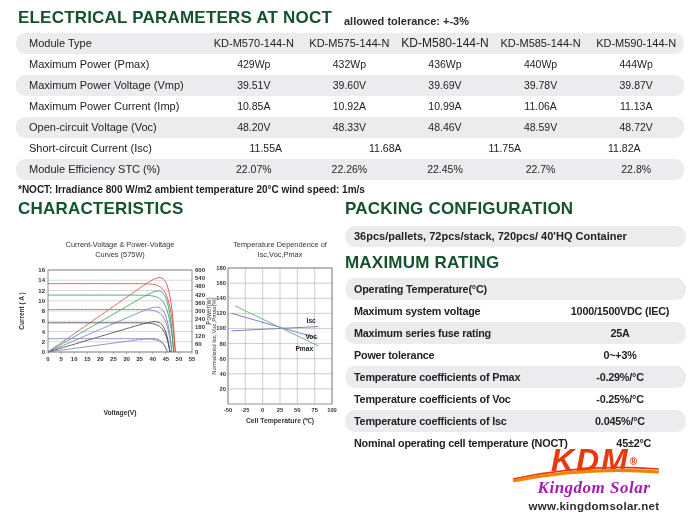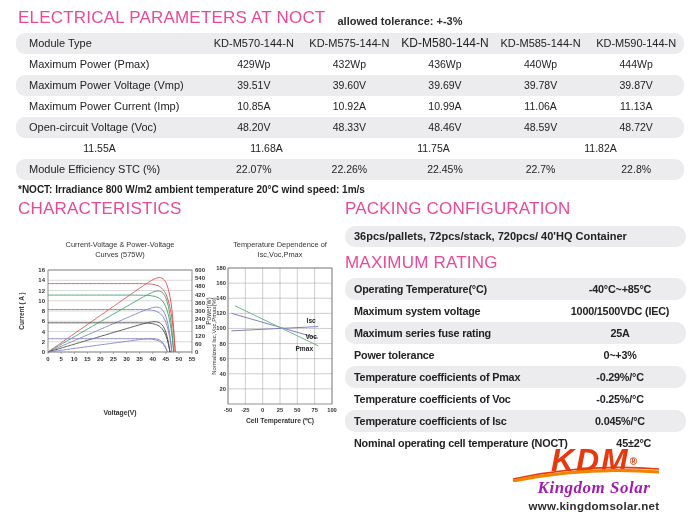--- a/index.html
+++ b/index.html
@@ -1,18 +1,18 @@
 <!DOCTYPE html>
 <html><head>
 <meta charset="utf-8">
 <style>
   html,body{margin:0;padding:0;background:#fff;}
   .page{position:relative;width:699px;height:518px;background:#ffffff;overflow:hidden;
         font-family:"Liberation Sans",sans-serif;color:#222;}
-  .heading{color:#ec4899;font-weight:normal;font-size:17px;letter-spacing:0.2px;white-space:nowrap;}
+  .heading{color:#14532d;font-weight:bold;font-size:17px;letter-spacing:0.2px;white-space:nowrap;}
   .hgroup{position:absolute;left:18px;top:8px;display:flex;align-items:flex-end;gap:12px;}
   .tol-note{font-size:11px;font-weight:bold;color:#2b2b2b;padding-bottom:1px;}
 
   
   .etable{position:absolute;left:16px;top:33px;width:668px;}
   .erow{display:flex;height:21px;line-height:21px;border-radius:9px;font-weight:normal;}
   .erow.stripe{background:#ECECEE;}
   .ecell-label{flex:0 0 190px;padding-left:13px;text-align:left;font-size:11px;box-sizing:border-box;white-space:nowrap;}
   .ecell{flex:1;text-align:center;font-size:10.5px;white-space:nowrap;}
   .footnote{position:absolute;left:18px;top:184px;font-size:10px;font-weight:bold;color:#1d1d1d;}
@@ -91,20 +91,21 @@
       </div>
       <div class="erow stripe">
         <span class="ecell-label">Open-circuit Voltage (Voc)</span>
         <span class="ecell">48.20V</span>
         <span class="ecell">48.33V</span>
         <span class="ecell">48.46V</span>
         <span class="ecell">48.59V</span>
         <span class="ecell">48.72V</span>
       </div>
       <div class="erow">
+        <span class="ecell-label">Short-circuit Current (Isc)</span>
         <span class="ecell">11.55A</span>
         <span class="ecell">11.68A</span>
         <span class="ecell">11.75A</span>
         <span class="ecell">11.82A</span>
       </div>
       <div class="erow stripe">
         <span class="ecell-label">Module Efficiency STC (%)</span>
         <span class="ecell">22.07%</span>
         <span class="ecell">22.26%</span>
         <span class="ecell">22.45%</span>
@@ -116,21 +117,20 @@
   <div class="footnote">*NOCT: Irradiance 800 W/m2 ambient temperature 20°C wind speed: 1m/s</div>
 
   <div class="char-h heading">CHARACTERISTICS</div>
   <div class="pack-h heading">PACKING CONFIGURATION</div>
   <div class="pack-pill">36pcs/pallets, 72pcs/stack, 720pcs/ 40'HQ Container</div>
   <div class="maxr-h heading">MAXIMUM RATING</div>
 
   <div class="rtable">
       <div class="rrow stripe">
         <span class="rlabel">Operating Temperature(°C)</span>
-        <span class="rvalue">-40°C~+85°C</span>
       </div>
       <div class="rrow">
         <span class="rlabel">Maximum system voltage</span>
         <span class="rvalue">1000/1500VDC (IEC)</span>
       </div>
       <div class="rrow stripe">
         <span class="rlabel">Maximum series fuse rating</span>
         <span class="rvalue">25A</span>
       </div>
       <div class="rrow">

